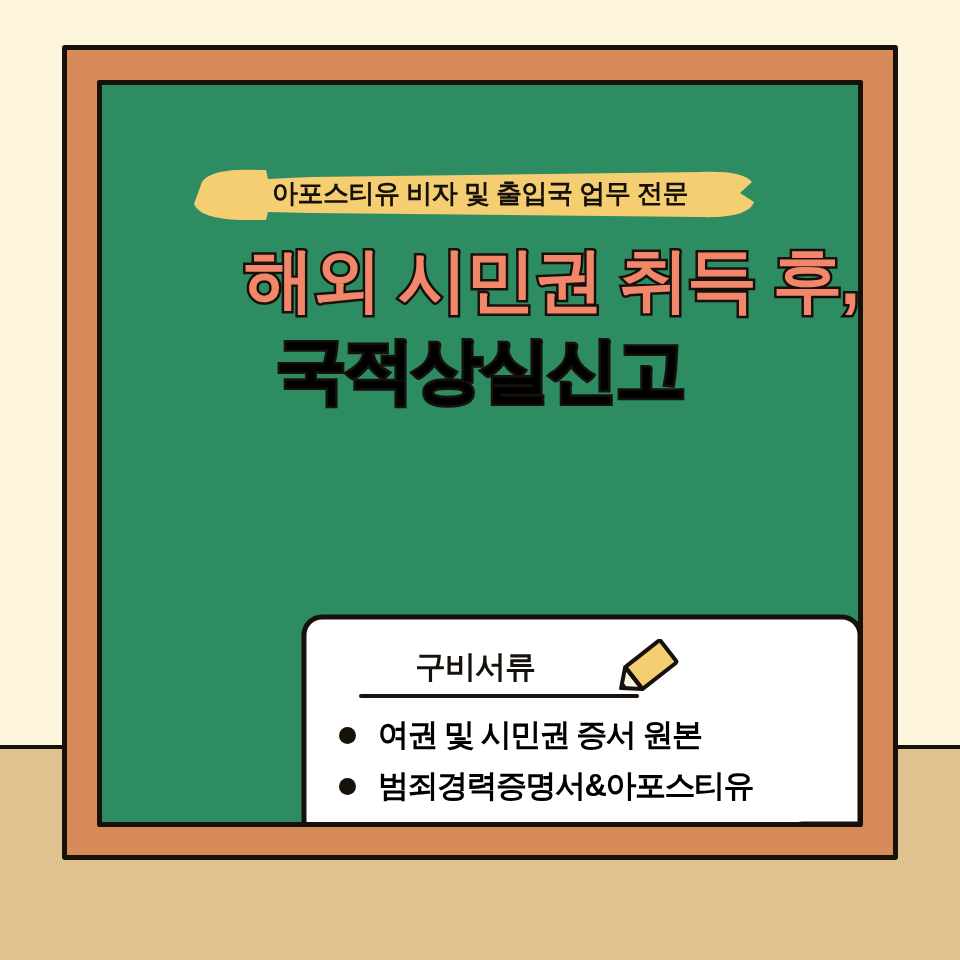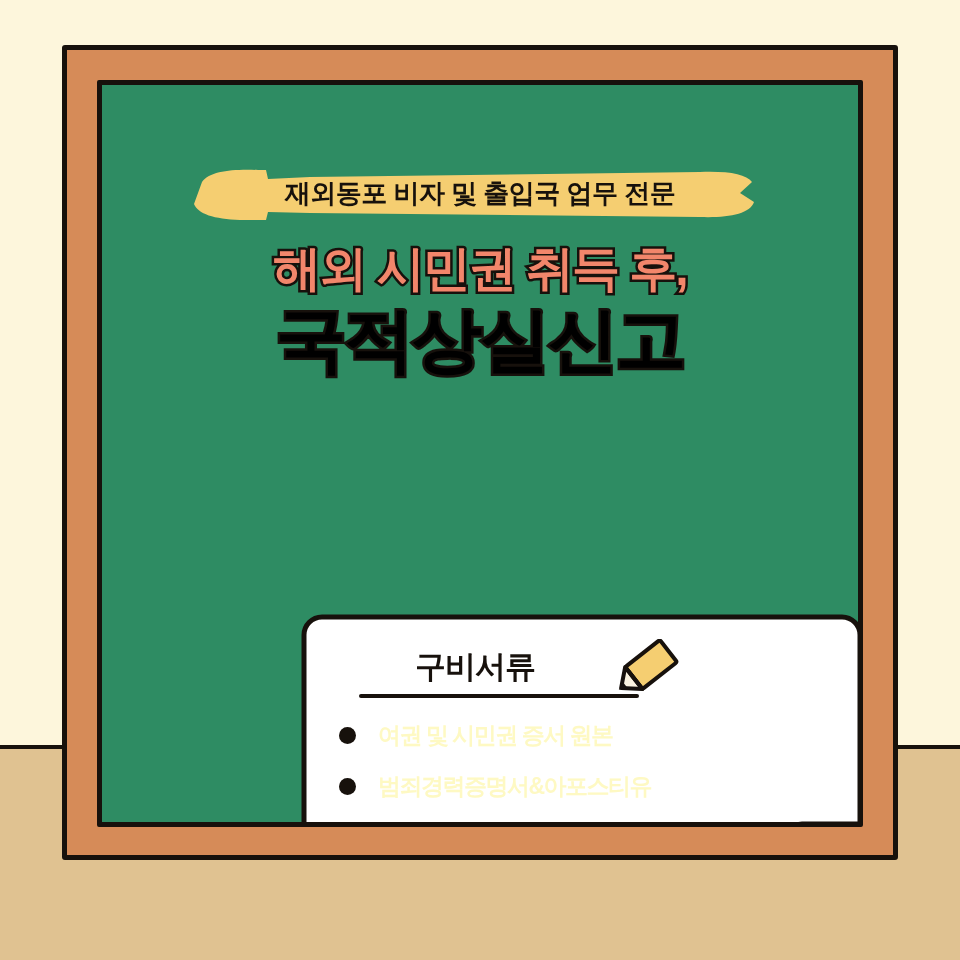--- a/index.html
+++ b/index.html
@@ -100,25 +100,26 @@
     text-align: center;
   }
   .hl-line {
     display: block;
     font-weight: bold;
     white-space: nowrap;
     letter-spacing: -2px;
     line-height: 1.0;
   }
   .hl-1 {
-    font-size: 48px;
+    font-size: 70px;
     color: #F2866B;
     -webkit-text-stroke: 5px #17110C;
     paint-order: stroke fill;
-    margin-bottom: 12px;
+    margin-bottom: 20px;
+    text-align: right;
   }
   .hl-2 {
     font-size: 70px;
     color: #000000;
     -webkit-text-stroke: 5px #17110C;
     paint-order: stroke fill;
     margin-bottom: 12px;
   }
   .hl-3 {
     font-size: 74px;
@@ -201,23 +202,23 @@
   }
   .bullet {
     width: 17px;
     height: 17px;
     border-radius: 50%;
     background: #17110C;
     flex: 0 0 auto;
     margin-right: 22px;
   }
   .doc-item-text {
-    font-size: 23px;
-    font-weight: bold;
-    color: #fef9c3;
+    font-size: 31px;
+    font-weight: bold;
+    color: #000000;
     letter-spacing: -1.5px;
     white-space: nowrap;
   }
 
   
   .ledge {
     position: absolute;
     left: 42px;
     top: 856px;
     width: 876px;
@@ -247,21 +248,21 @@
 
   <div class="board-frame">
     <div class="board-surface">
 
       <div class="banner-wrap">
         <svg class="banner-svg" viewBox="0 0 600 62" preserveAspectRatio="none">
           <path d="M22,20 C30,9 52,7 78,8 L86,8 L88,17 L130,15 L520,10
                    C548,9 566,12 572,20 L560,31 L574,40 C570,52 548,56 520,55
                    L130,51 L88,50 L86,58 L60,58 C34,57 18,52 14,42 Z" fill="#F5CE71"></path>
         </svg>
-        <div class="banner-text">재외동포 비자 및 출입국 업무 전문</div>
+        <div class="banner-text">아포스티유 비자 및 출입국 업무 전문</div>
       </div>
 
       <div class="headline">
         <span class="hl-line hl-1">해외 시민권 취득 후,</span>
         <span class="hl-line hl-2">국적상실신고</span>
       </div>
 
       <div class="doc-card">
         <svg class="doc-card-svg" viewBox="0 0 562 279">
           <path d="M21,3 L541,3 A18,18 0 0 1 559,21 L559,210

